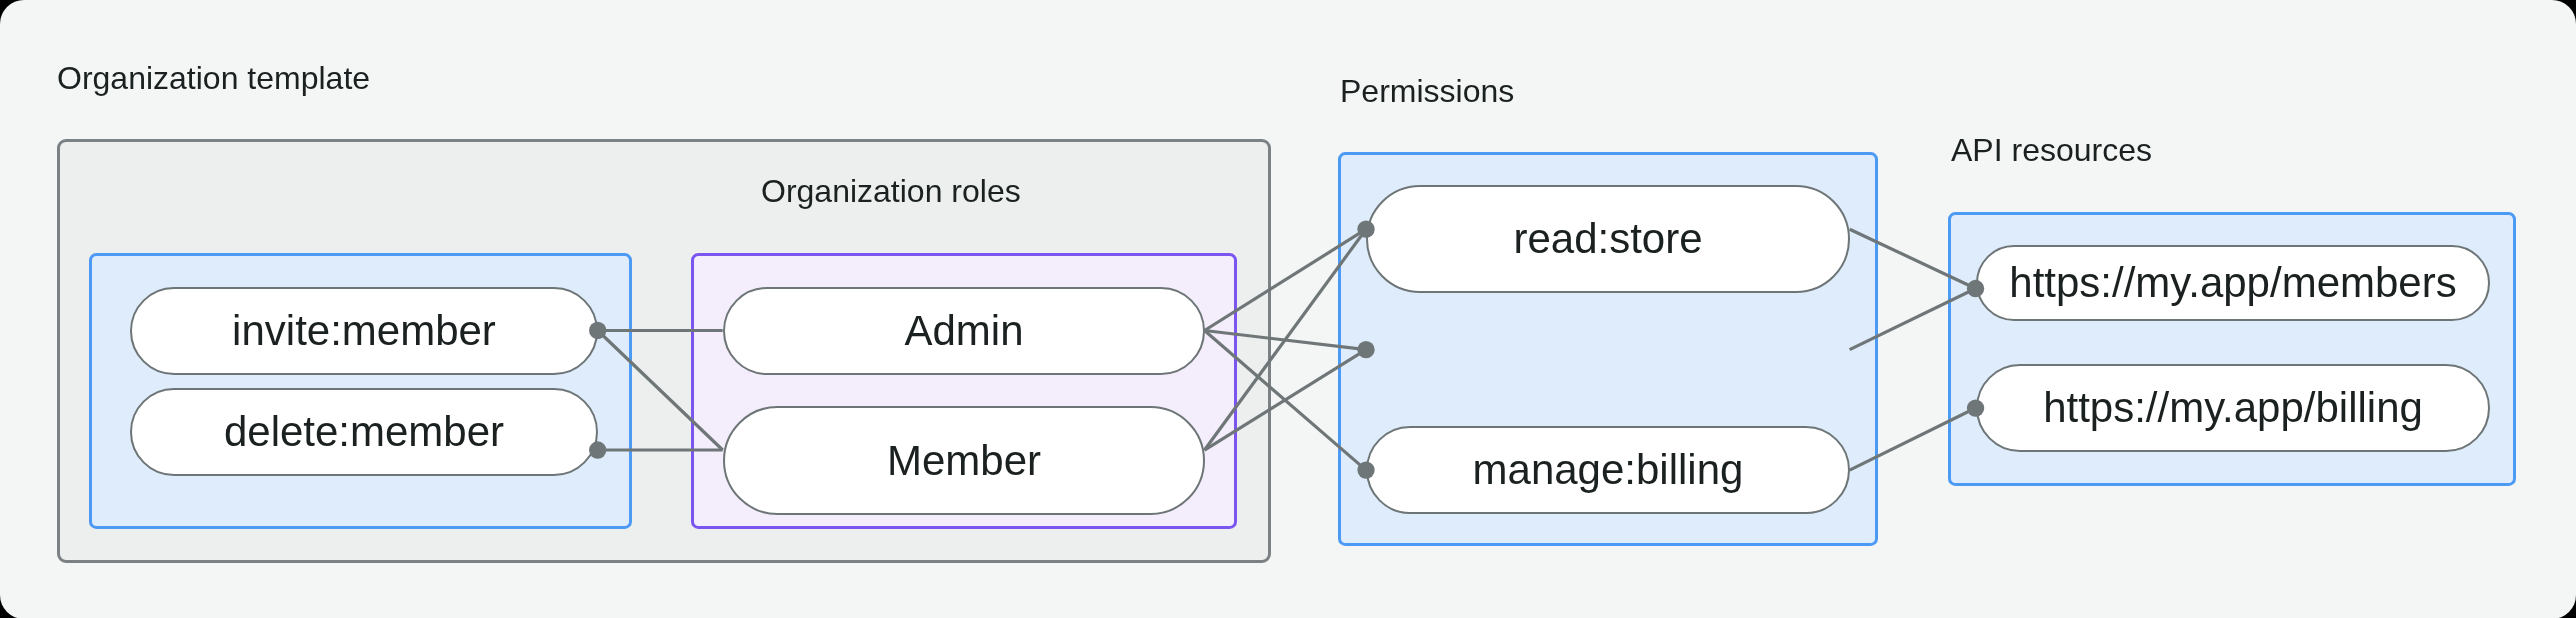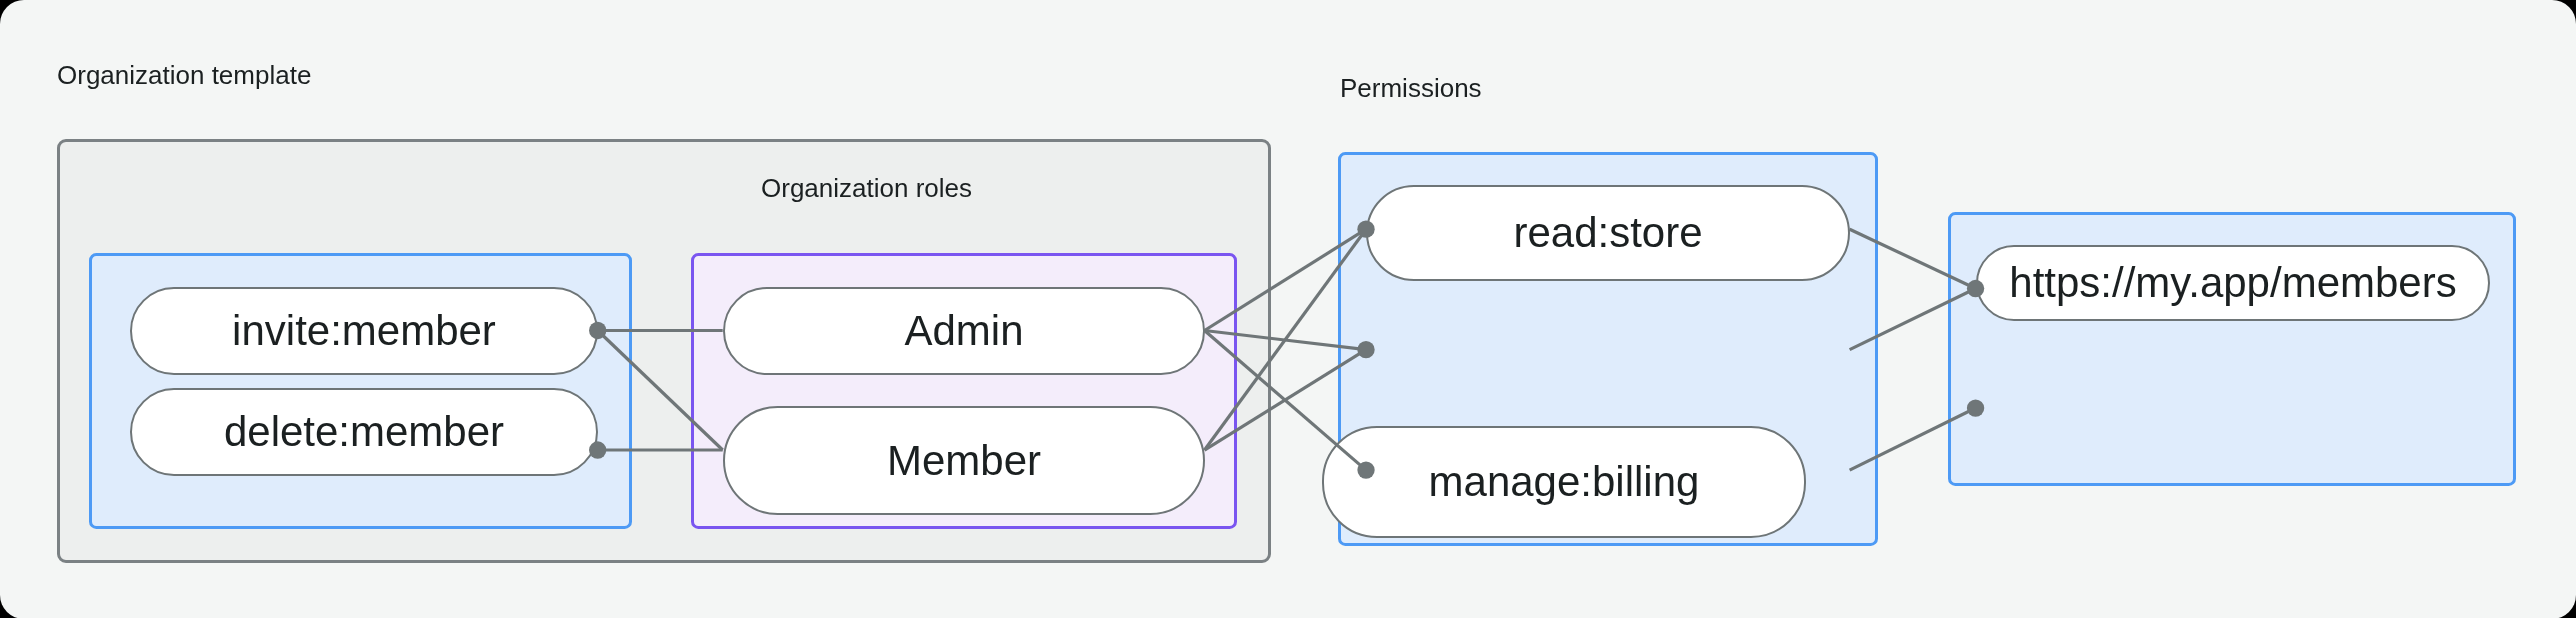--- a/index.html
+++ b/index.html
@@ -1,18 +1,18 @@
 <!DOCTYPE html>
 <html style="font-size:14.6px"><head>
 <meta charset="utf-8">
 <style>
   html,body{margin:0;padding:0;background:#000;}
   body{width:2576px;height:619px;position:relative;font-family:"Liberation Sans","DejaVu Sans",sans-serif;}
   #card{position:absolute;left:0;top:0;width:2576px;height:619px;background:#f4f6f5;border-radius:24px;overflow:hidden;}
-  .label{position:absolute;color:#1b2021;font-size:26px;font-weight:500;white-space:nowrap;}
+  .label{position:absolute;color:#1b2021;font-size:32px;font-weight:500;white-space:nowrap;}
   .groupbox{position:absolute;box-sizing:border-box;border-radius:9px;}
   #org-template-box{left:57px;top:139px;width:1214px;height:424px;background:#edefee;border:3.7px solid #7b8184;}
   #org-permissions-box{left:89px;top:253px;width:543px;height:276px;background:#dfecfc;border:3.7px solid #4d9af5;border-radius:7.3px;}
   #org-roles-box{left:691px;top:253px;width:546px;height:276px;background:#f4edfb;border:3.7px solid #7a55f0;border-radius:7.3px;}
   #permissions-box{left:1338px;top:152px;width:540px;height:394px;background:#dfecfc;border:3.7px solid #4d9af5;border-radius:7.3px;}
   #api-resources-box{left:1948px;top:212px;width:568px;height:274px;background:#dfecfc;border:3.7px solid #4d9af5;border-radius:7.3px;}
   .pill{position:absolute;box-sizing:border-box;background:#ffffff;border:2.7px solid #6e7577;border-radius:55px;
         display:flex;align-items:center;justify-content:center;}
   .pill span{color:#1b2021;font-size:42px;font-weight:400;white-space:nowrap;}
   #edges-svg{position:absolute;left:0;top:0;width:2576px;height:619px;pointer-events:none;}
@@ -24,46 +24,50 @@
 
   <div class="label" style="left:57px;top:60px;">Organization template</div>
 
   <div class="groupbox" id="org-template-box"></div>
 
 
   <div class="label" style="left:719px;top:173px;margin-left:42px;">Organization roles</div>
 
   <div class="label" style="left:1340px;top:73px;">Permissions</div>
 
+  <div class="label" style="left:1951px;top:132px;">API resources</div>
 
   <div class="groupbox" id="org-permissions-box"></div>
   <div class="groupbox" id="org-roles-box"></div>
   <div class="groupbox" id="permissions-box"></div>
   <div class="groupbox" id="api-resources-box"></div>
 
   <div class="pill" style="left: 130px; top: 287px; width: 468px; height: 88px; align-items: center;">
     <span>invite:member</span>
   </div>
   <div class="pill" style="left: 130px; top: 388px; width: 468px; height: 88px;">
     <span>delete:member</span>
   </div>
   <div class="pill" style="left: 723px; top: 287px; width: 482px; height: 88px;">
     <span>Admin</span>
   </div>
   <div class="pill" style="left: 723px; top: 406px; width: 482px; height: 109px;">
     <span>Member</span>
   </div>
-  <div class="pill" style="left: 1366px; top: 185px; width: 484px; height: 96px;">
+  <div class="pill" style="left: 1366px; top: 185px; width: 484px; height: 108px;">
     <span>read:store</span>
   </div>
-  <div class="pill" style="left: 1322px; top: 426px; width: 484px; height: 112px;">
+  <div class="pill" style="left: 1366px; top: 426px; width: 484px; height: 88px;">
     <span>manage:billing</span>
   </div>
   <div class="pill" style="left: 1976px; top: 245px; width: 514px; height: 76px;">
     <span>https://my.app/members</span>
+  </div>
+  <div class="pill" style="left: 1976px; top: 364px; width: 514px; height: 88px;">
+    <span>https://my.app/billing</span>
   </div>
 
   <svg id="edges-svg" viewBox="0 0 2823 678" xmlns="http://www.w3.org/2000/svg">
       <line x1="655" y1="362" x2="792" y2="362" stroke="#6f7678" stroke-width="3.5"></line>
       <line x1="655" y1="362" x2="792" y2="493" stroke="#6f7678" stroke-width="3.5"></line>
       <line x1="655" y1="493" x2="792" y2="493" stroke="#6f7678" stroke-width="3.5"></line>
       <line x1="1320" y1="362" x2="1497" y2="251" stroke="#6f7678" stroke-width="3.5"></line>
       <line x1="1320" y1="362" x2="1497" y2="383" stroke="#6f7678" stroke-width="3.5"></line>
       <line x1="1320" y1="362" x2="1497" y2="515" stroke="#6f7678" stroke-width="3.5"></line>
       <line x1="1320" y1="493" x2="1497" y2="251" stroke="#6f7678" stroke-width="3.5"></line>

